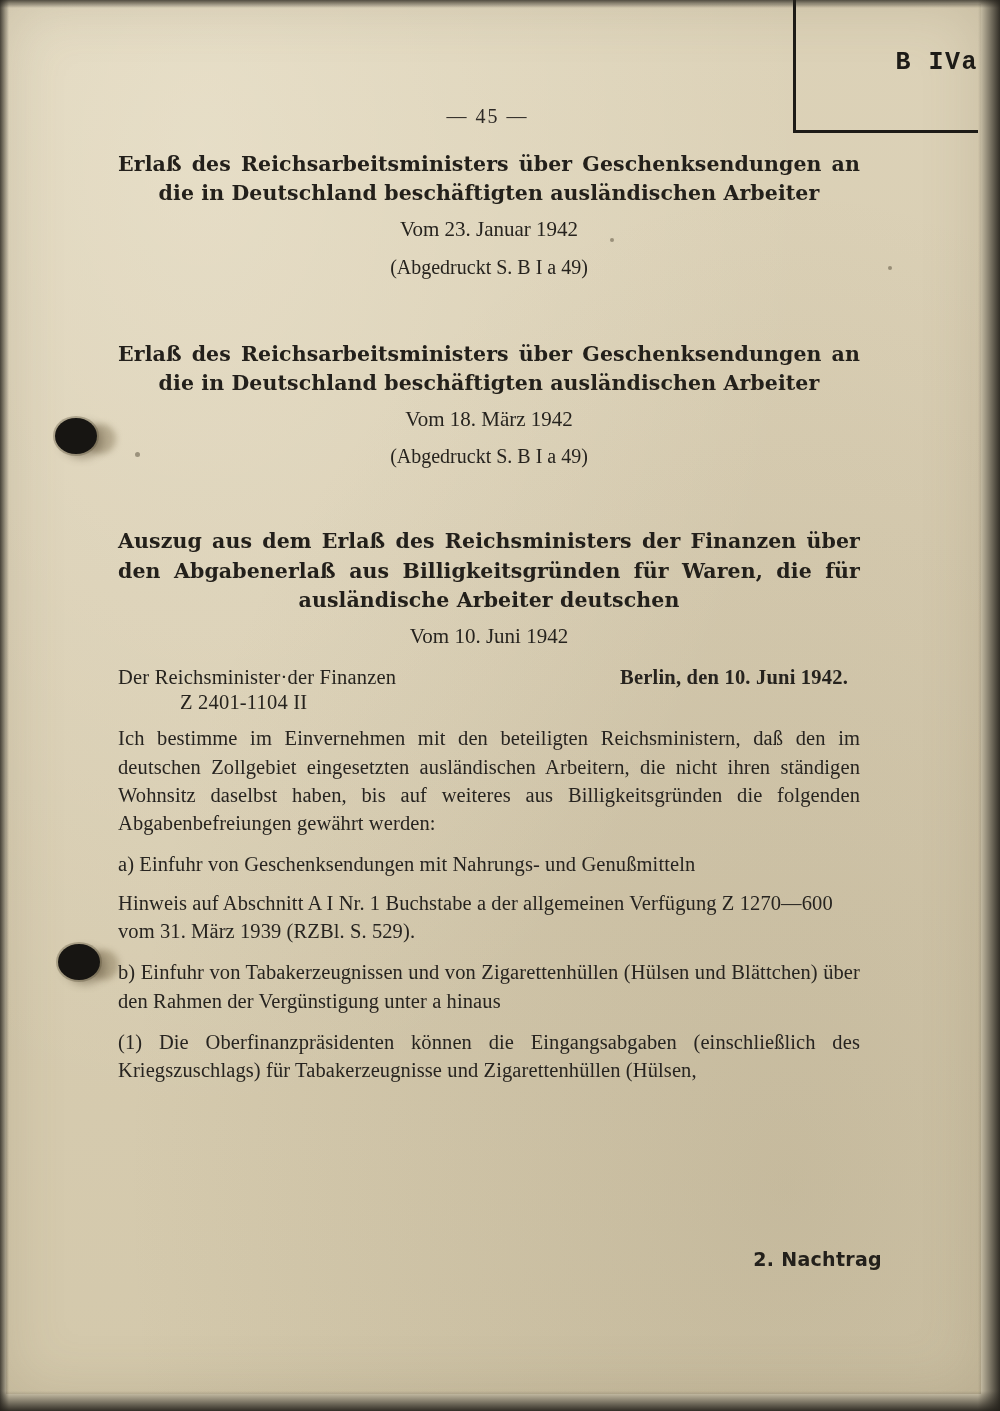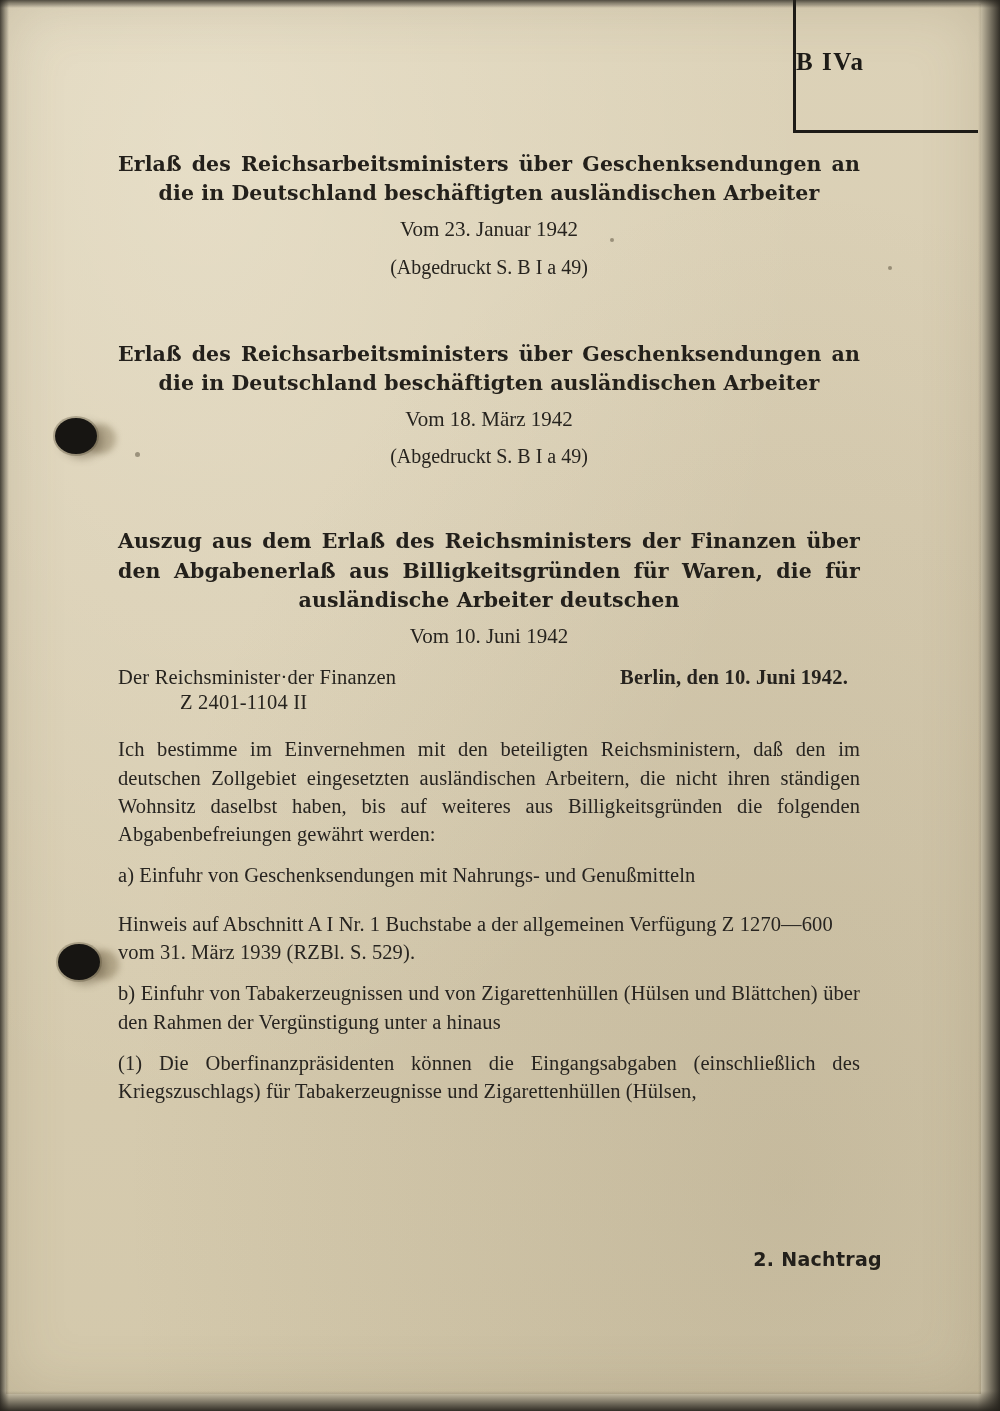--- a/index.html
+++ b/index.html
@@ -70,22 +70,22 @@
     width: 182px;
     height: 130px;
     border-left: 3px solid #1d1b17;
     border-bottom: 3px solid #1d1b17;
   }
   .stamp-text {
     position: absolute;
     left: 0;
     top: 48px;
     width: 182px;
-    text-align: left;
-    font-family: Liberation Serif, serif;
+    text-align: right;
+    font-family: Liberation Mono, monospace;
     font-weight: bold;
     font-size: 25px;
     letter-spacing: 1.5px;
     color: #1d1b17;
   }
 
   .page-number {
     position: absolute;
     left: 0;
     top: 105px;
@@ -157,21 +157,21 @@
   }
 
   p.body {
     margin: 13px 0 0 0;
     font-size: 20.5px;
     line-height: 1.38;
     text-align: justify;
     color: #272420;
     letter-spacing: 0.1px;
   }
-  p.body.first { margin-top: 13px; }
+  p.body.first { margin-top: 2px; }
   p.nojust { text-align: left; }
 
   .sec-head {
     margin: 22px 0 0 0;
     font-family: "DejaVu Serif", serif;
     font-weight: bold;
     font-size: 19.5px;
     line-height: 1.35;
     color: #23201b;
     letter-spacing: 0.1px;
@@ -216,20 +216,21 @@
 </head>
 <body>
 
 <div class="page">
   <div class="paper"></div>
 
   <div class="stamp-box">
     <div class="stamp-text">B IVa</div>
   </div>
 
+  <div class="page-number">— 45 —</div>
 
   <div class="content">
 
     <div class="blockhead wide">Erlaß des Reichsarbeitsministers über Geschenksendungen an die in Deutschland beschäftigten ausländischen Arbeiter</div>
     <div class="subline">Vom 23. Januar 1942</div>
     <div class="subline small">(Abgedruckt S. B I a 49)</div>
 
     <div class="gap-a"></div>
 
     <div class="blockhead wide">Erlaß des Reichsarbeitsministers über Geschenksendungen an die in Deutschland beschäftigten ausländischen Arbeiter</div>
@@ -244,21 +245,21 @@
     <div class="meta-row">
       <div class="meta-left">Der Reichsminister·der Finanzen</div>
       <div class="meta-left-2">Z 2401-1104 II</div>
       <div class="meta-right">Berlin, den 10. Juni 1942.</div>
     </div>
 
     <p class="body first">Ich bestimme im Einvernehmen mit den beteiligten Reichsministern, daß den im deutschen Zollgebiet eingesetzten ausländischen Arbeitern, die nicht ihren ständigen Wohnsitz daselbst haben, bis auf weiteres aus Billigkeitsgründen die folgenden Abgabenbefreiungen gewährt werden:</p>
 
 
     <p class="body nojust">a) Einfuhr von Geschenksendungen mit Nahrungs- und Genußmitteln</p>
-    <p class="body nojust" style="margin-top:20px">Hinweis auf Abschnitt A I Nr. 1 Buchstabe a der allgemeinen Verfügung Z 1270—600 vom 31. März 1939 (RZBl. S. 529).</p>
+    <p class="body nojust" style="margin-top:10px">Hinweis auf Abschnitt A I Nr. 1 Buchstabe a der allgemeinen Verfügung Z 1270—600 vom 31. März 1939 (RZBl. S. 529).</p>
 
 
     <p class="body">b) Einfuhr von Tabakerzeugnissen und von Zigarettenhüllen (Hülsen und Blättchen) über den Rahmen der Vergünstigung unter a hinaus</p>
     <p class="body">(1) Die Oberfinanzpräsidenten können die Eingangsabgaben (einschließlich des Kriegszuschlags) für Tabakerzeugnisse und Zigarettenhüllen (Hülsen,</p>
 
   </div>
 
   <div class="footer-note">2. Nachtrag</div>
 
   <div class="hole-smudge s1"></div>

